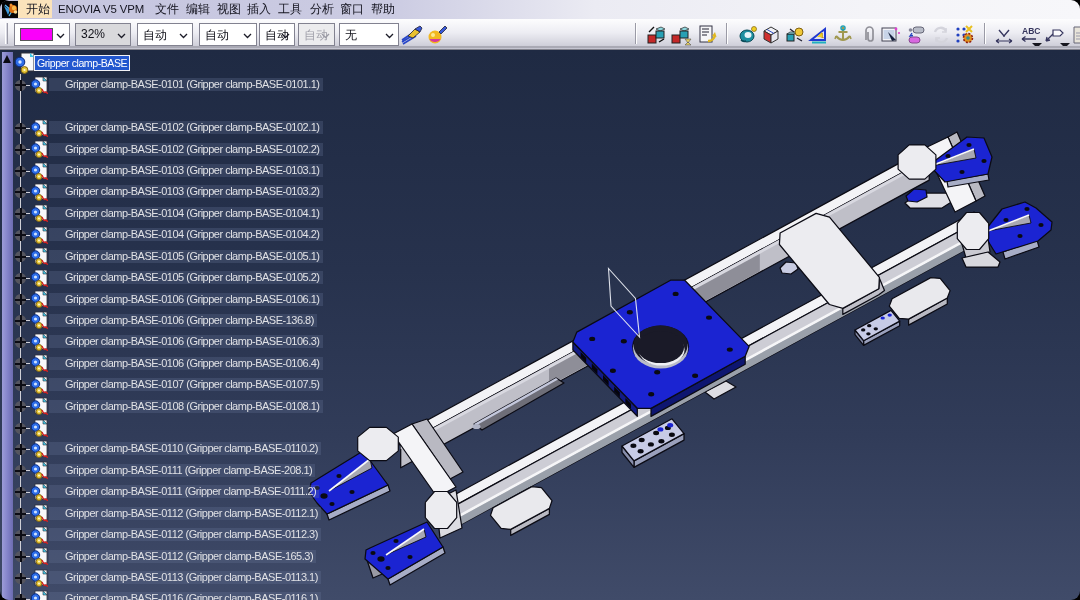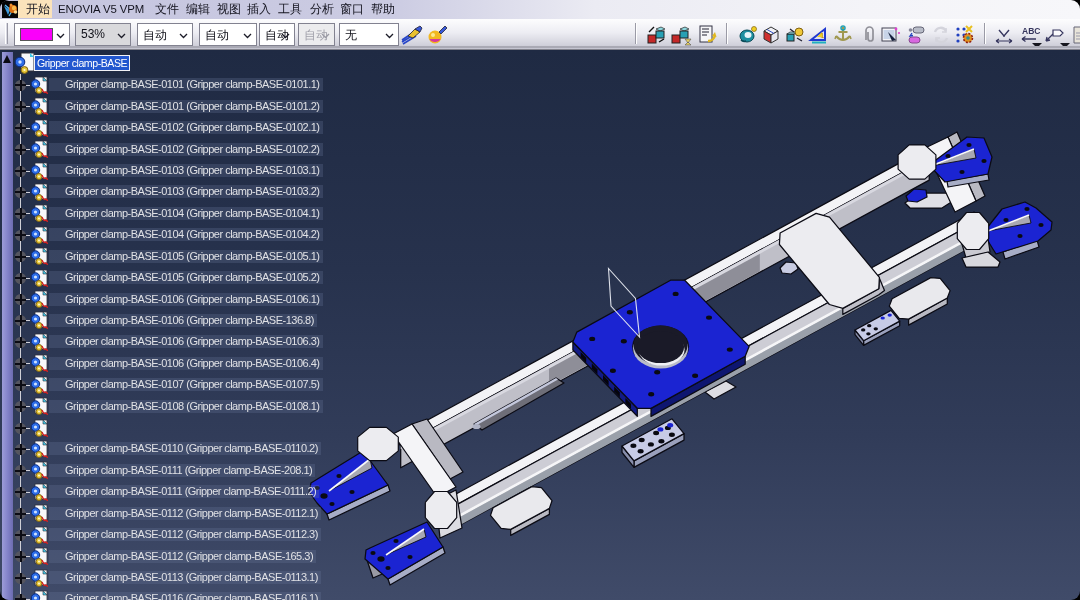--- a/index.html
+++ b/index.html
@@ -190,21 +190,21 @@
  </div>
  <div id="toolbar">
    <div class="handle"></div>
    <div class="combo" style="left:14px;width:56px;background:#fff">
         <span class="swatch"></span>
         <svg class="chev" width="9" height="6">
           <path d="M1 1 L4.5 4.5 L8 1" stroke="#1c1c28" stroke-width="1.3" fill="none"></path>
         </svg>
       </div>
       <div class="combo" style="left:75px;width:56px;background:#d9d9dc">
-        <span class="cl">53%</span>
+        <span class="cl">32%</span>
         <svg class="chev" width="9" height="6">
           <path d="M1 1 L4.5 4.5 L8 1" stroke="#1c1c28" stroke-width="1.3" fill="none"></path>
         </svg>
       </div>
       <div class="combo" style="left:137px;width:56px;background:#fff">
         <span class="cl">自动</span>
         <svg class="chev" width="9" height="6">
           <path d="M1 1 L4.5 4.5 L8 1" stroke="#1c1c28" stroke-width="1.3" fill="none"></path>
         </svg>
       </div>
@@ -373,31 +373,20 @@
         <div class="hline"></div>
         <div class="plus">
           <i></i>
           <b></b>
         </div>
         <svg class="tico" width="18" height="19" viewBox="0 0 18 19">
           <use href="#tico"></use>
         </svg>
         <span class="tt">Gripper clamp-BASE-0101 (Gripper clamp-BASE-0101.1)</span>
       </div>
-<div class="tr" style="top:46.2px">
-        <div class="hline"></div>
-        <div class="plus">
-          <i></i>
-          <b></b>
-        </div>
-        <svg class="tico" width="18" height="19" viewBox="0 0 18 19">
-          <use href="#tico"></use>
-        </svg>
-        <span class="tt">Gripper clamp-BASE-0101 (Gripper clamp-BASE-0101.2)</span>
-      </div>
 <div class="tr" style="top:67.6px">
         <div class="hline"></div>
         <div class="plus">
           <i></i>
           <b></b>
         </div>
         <svg class="tico" width="18" height="19" viewBox="0 0 18 19">
           <use href="#tico"></use>
         </svg>
         <span class="tt">Gripper clamp-BASE-0102 (Gripper clamp-BASE-0102.1)</span>

